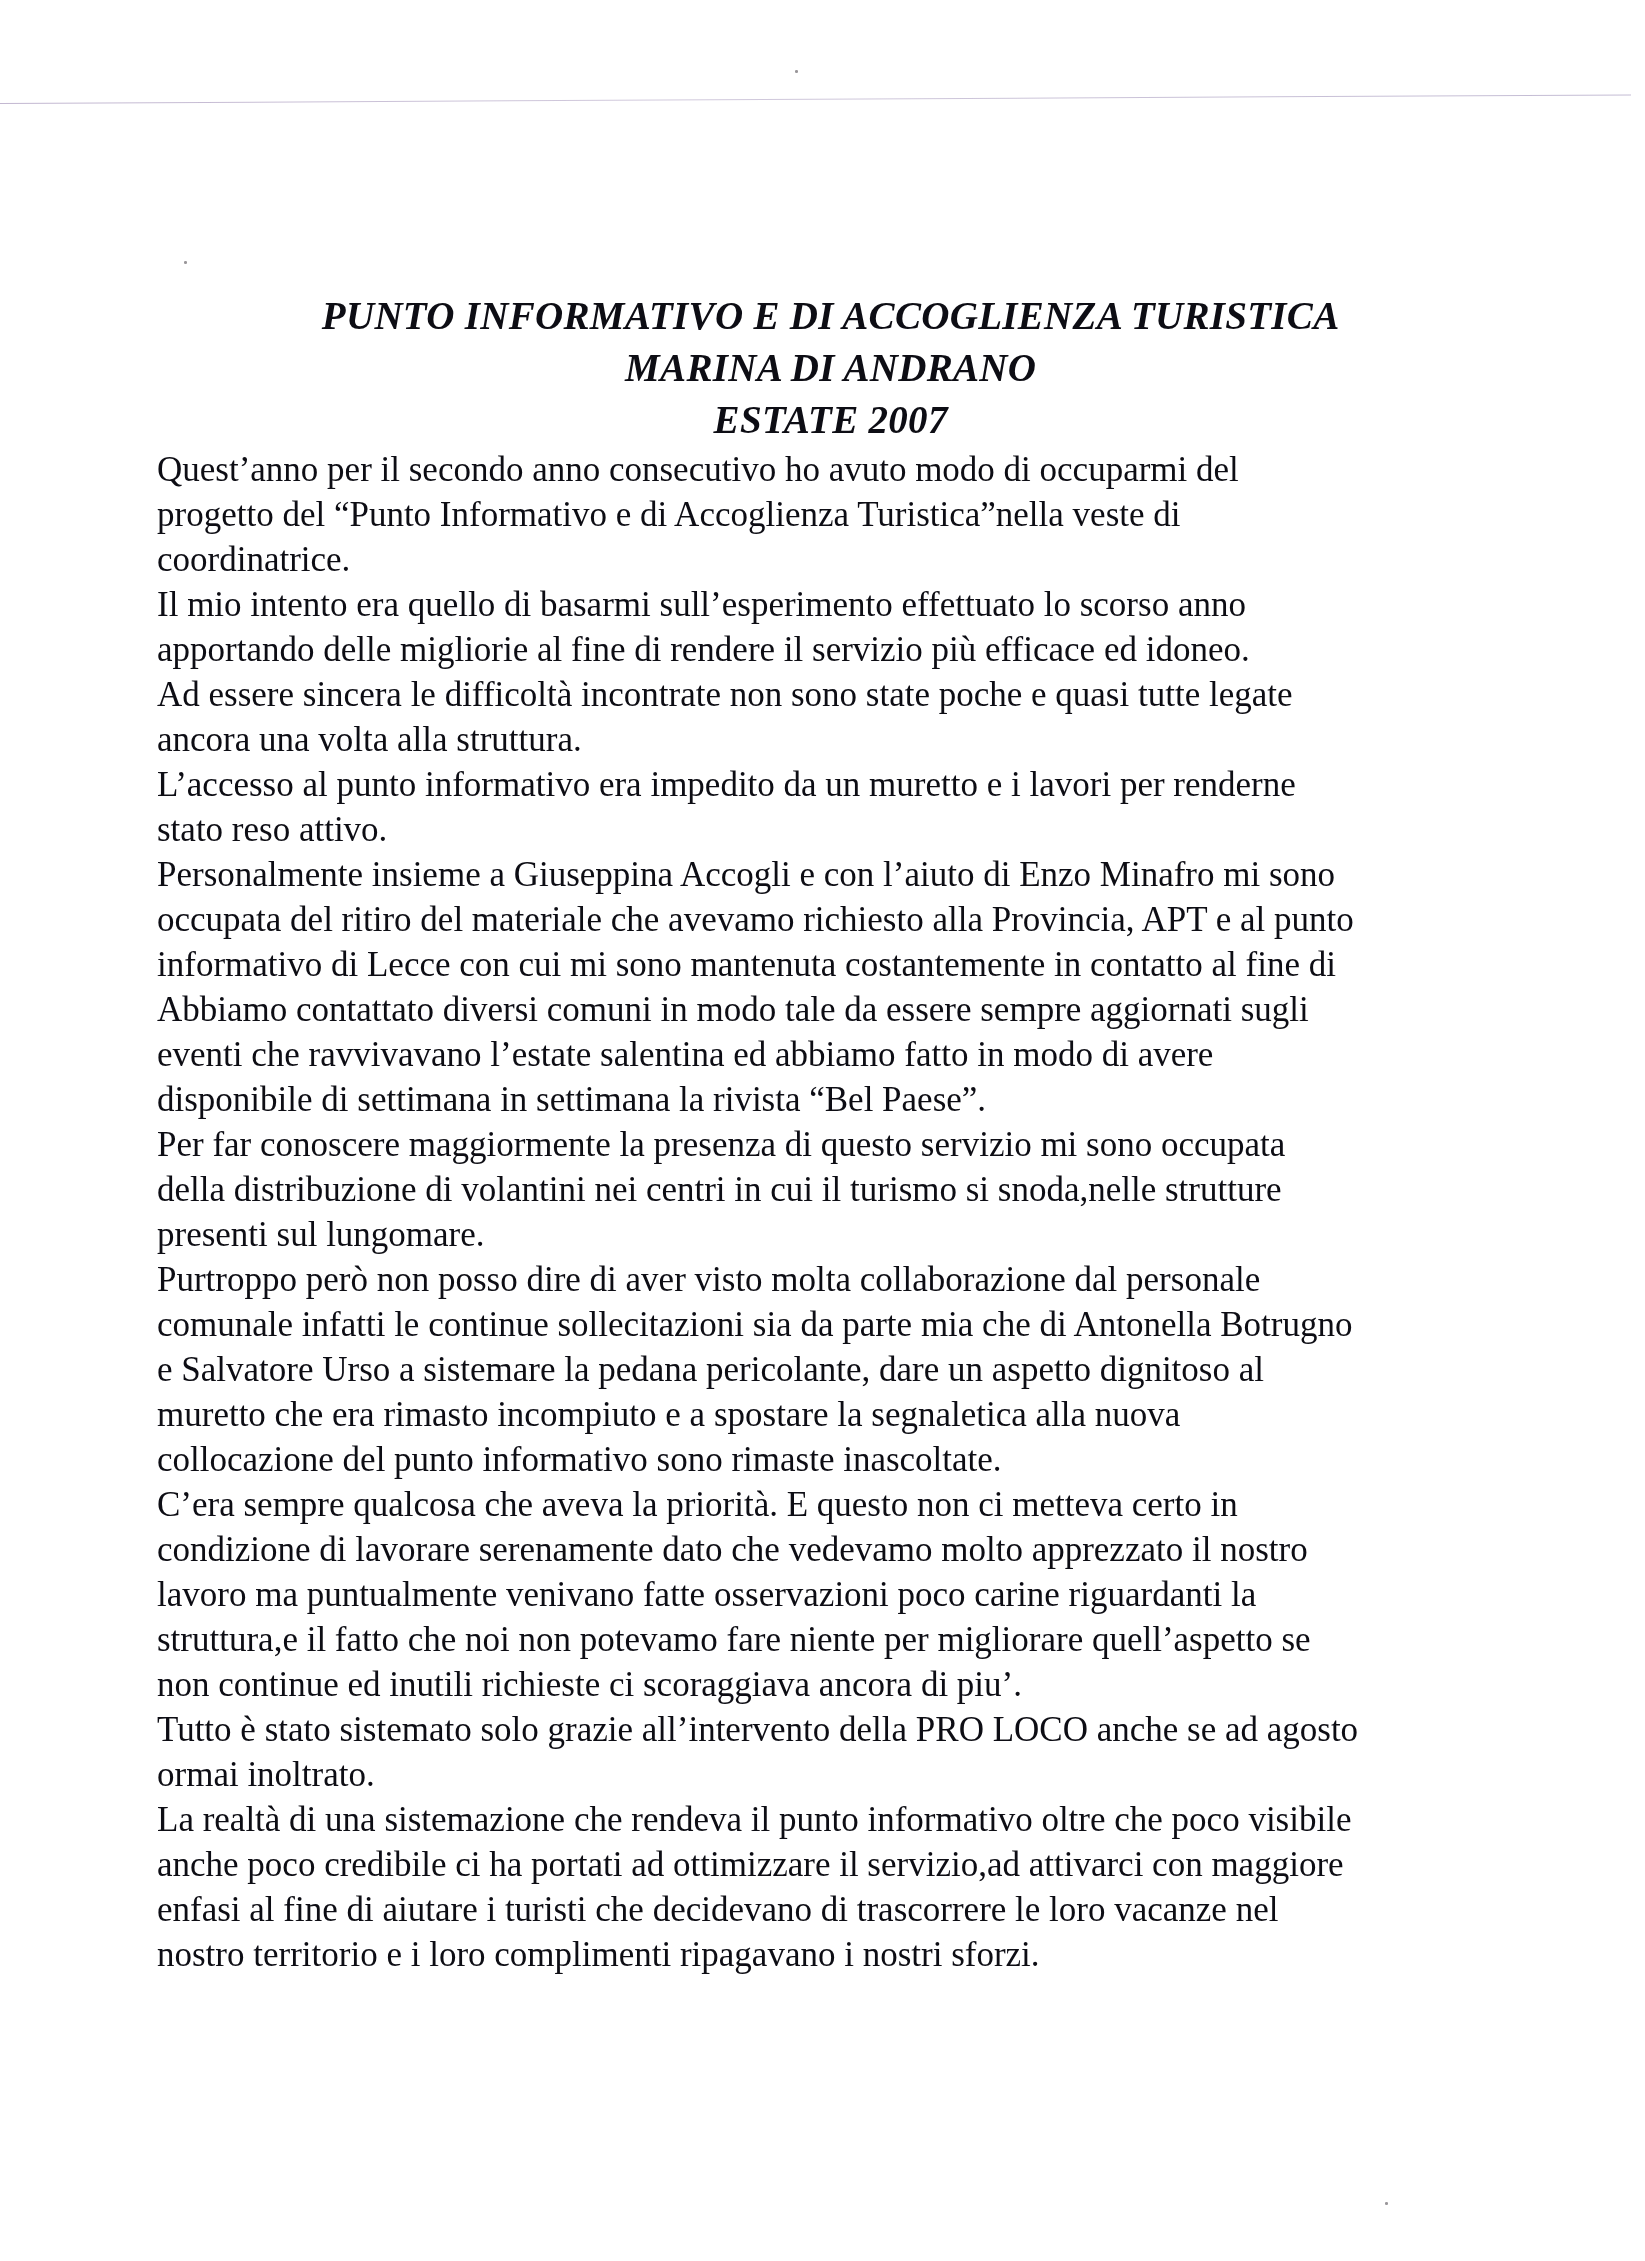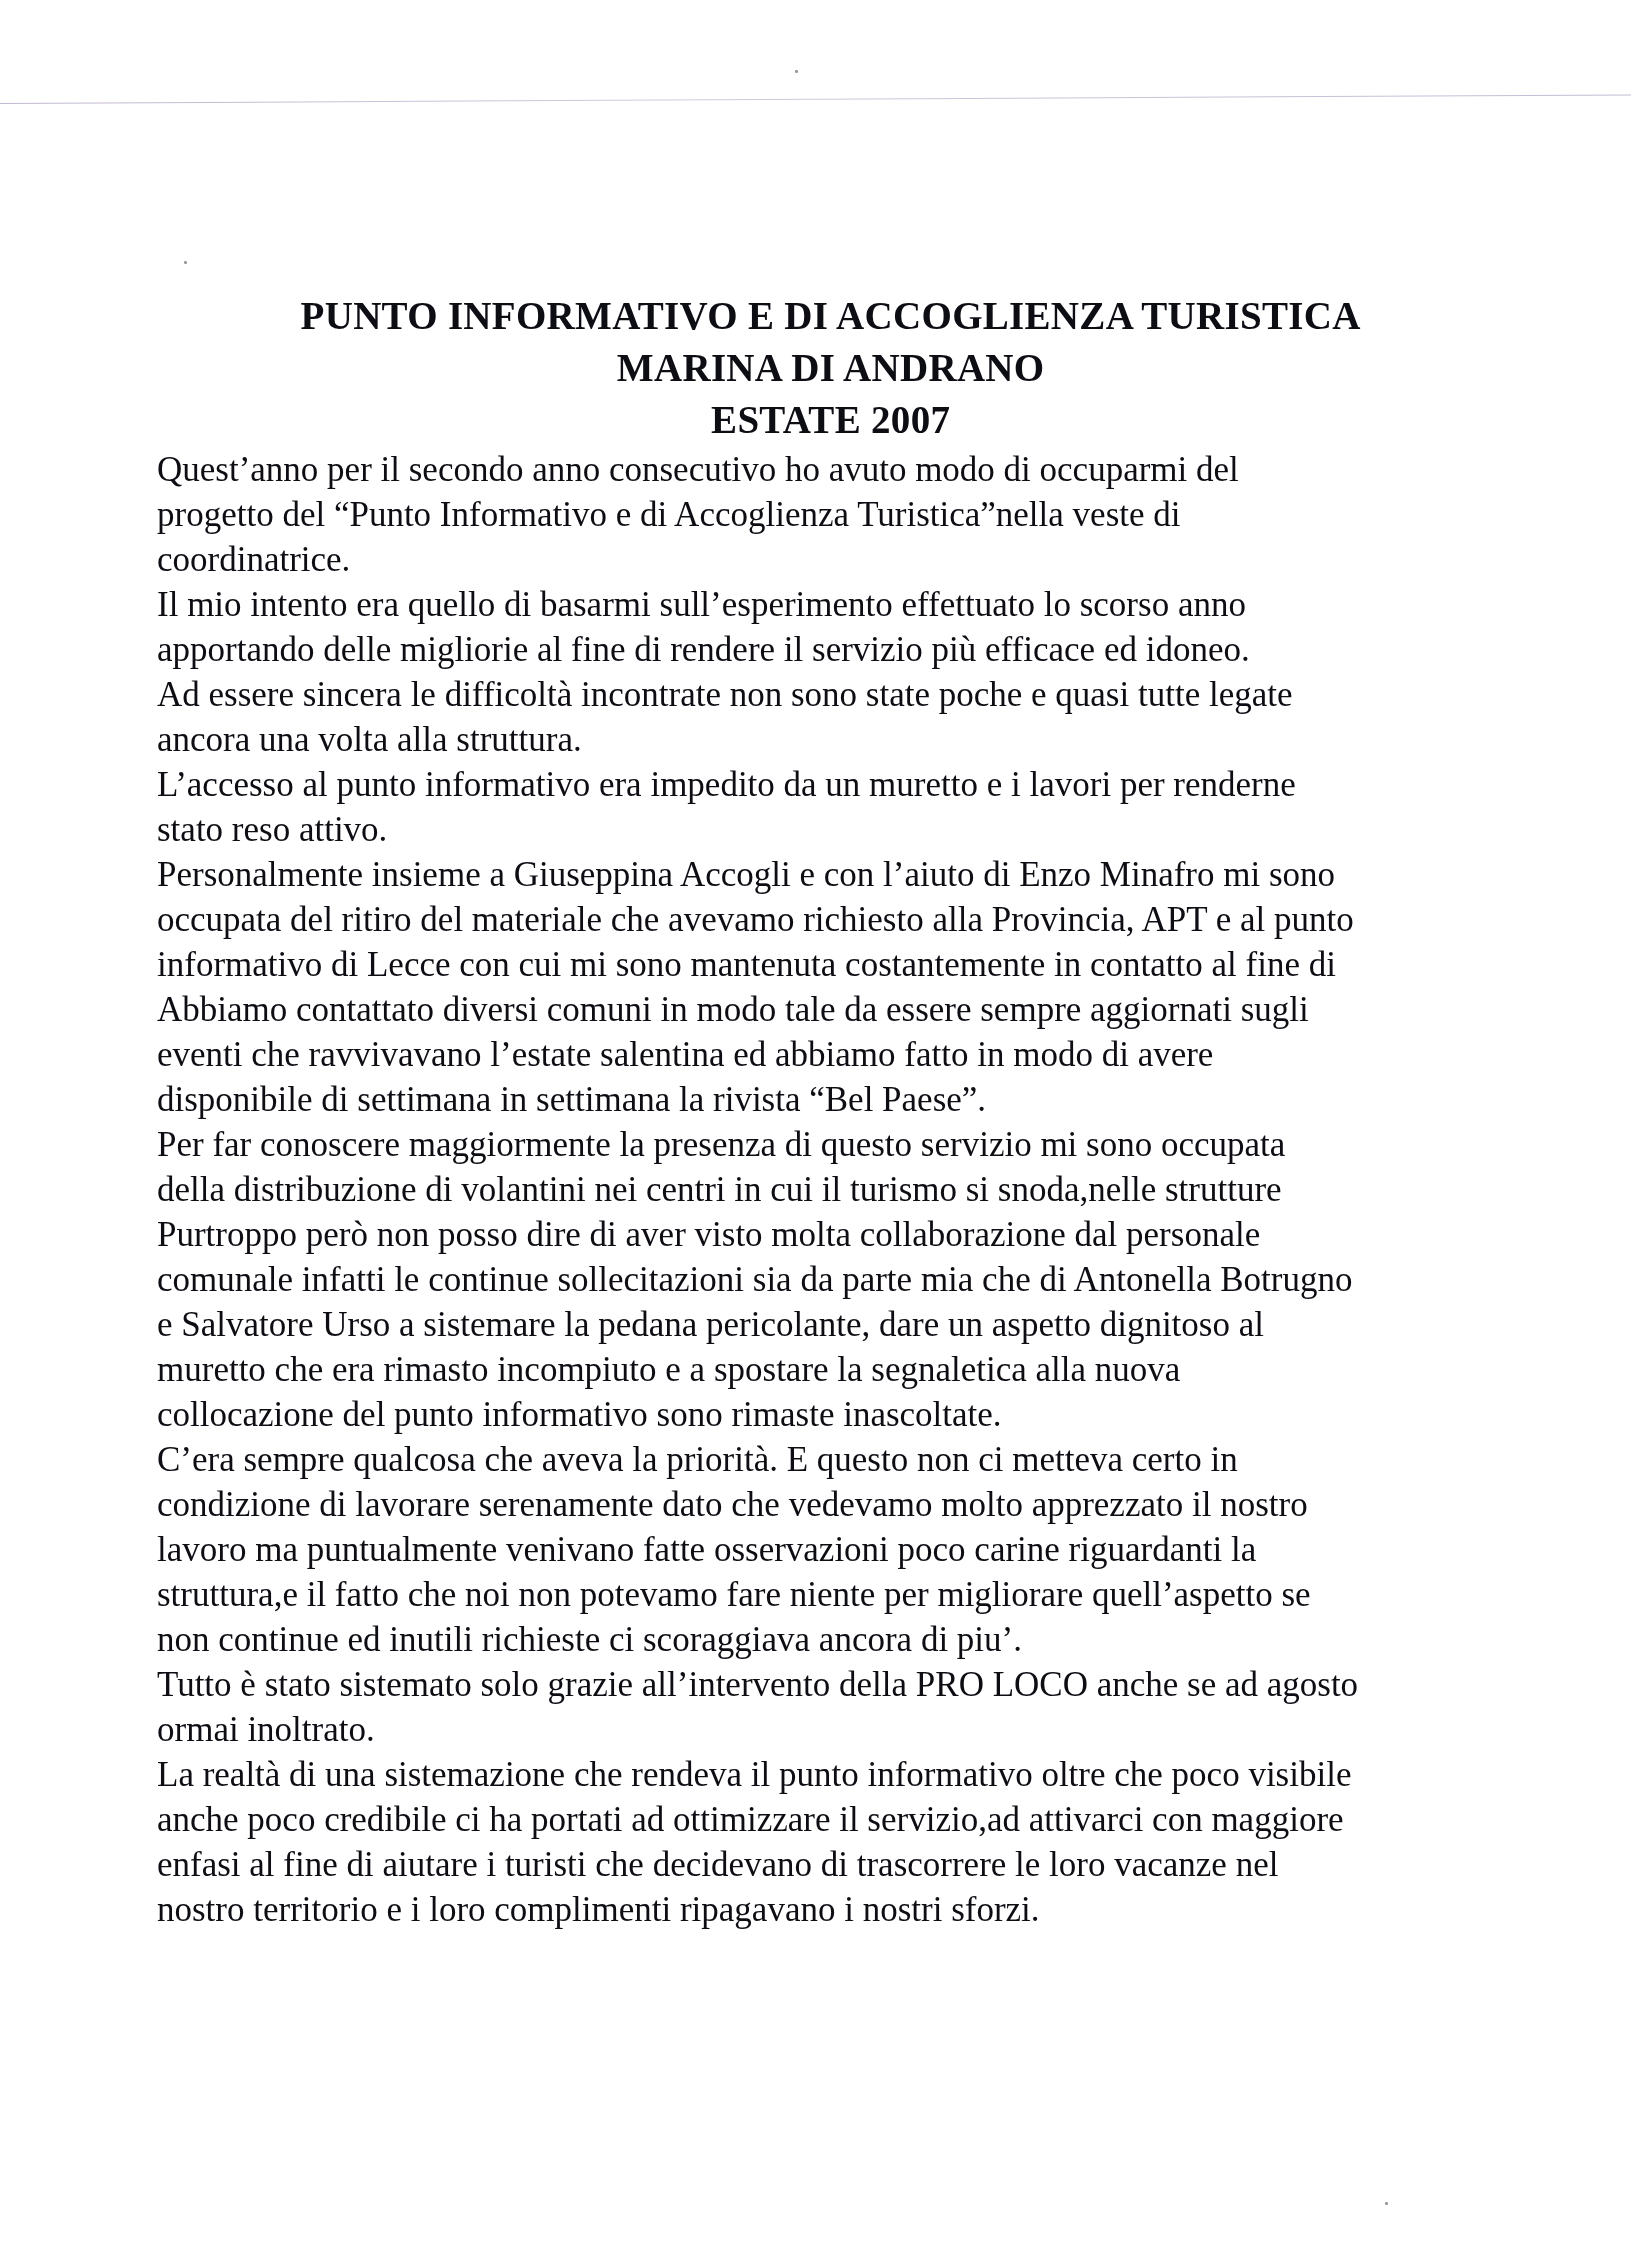--- a/index.html
+++ b/index.html
@@ -44,20 +44,21 @@
       text-align: center;
       font-weight: bold;
       font-size: 39px;
       line-height: 52px;
       letter-spacing: 0.3px;
       margin-left: 19.3px;
     }
     .title-line {
       display: block;
       white-space: nowrap;
+      font-style: italic;
     }
     .body-text {
       margin-top: 1.3px;
       font-size: 35px;
       line-height: 45px;
     }
     .para {
       margin: 0;
       padding: 0;
     }
@@ -105,20 +106,21 @@
         <span class="line">informativo di Lecce con cui mi sono mantenuta costantemente in contatto al fine di</span>
       </div>
       <div class="para">
         <span class="line">Abbiamo contattato diversi comuni in modo tale da essere sempre aggiornati sugli</span>
         <span class="line">eventi che ravvivavano l’estate salentina ed abbiamo fatto in modo di avere</span>
         <span class="line">disponibile di settimana in settimana la rivista “Bel Paese”.</span>
       </div>
       <div class="para">
         <span class="line">Per far conoscere maggiormente la presenza di questo servizio mi sono occupata</span>
         <span class="line">della distribuzione di volantini nei centri in cui il turismo si snoda,nelle strutture</span>
+        <span class="line">presenti sul lungomare.</span>
       </div>
       <div class="para">
         <span class="line">Purtroppo però non posso dire di aver visto molta collaborazione dal personale</span>
         <span class="line">comunale infatti le continue sollecitazioni sia da parte mia che di Antonella Botrugno</span>
         <span class="line">e Salvatore Urso a sistemare la pedana pericolante, dare un aspetto dignitoso al</span>
         <span class="line">muretto che era rimasto incompiuto e a spostare la segnaletica alla nuova</span>
         <span class="line">collocazione del punto informativo sono rimaste inascoltate.</span>
       </div>
       <div class="para">
         <span class="line">C’era sempre qualcosa che aveva la priorità. E questo non ci metteva certo in</span>

